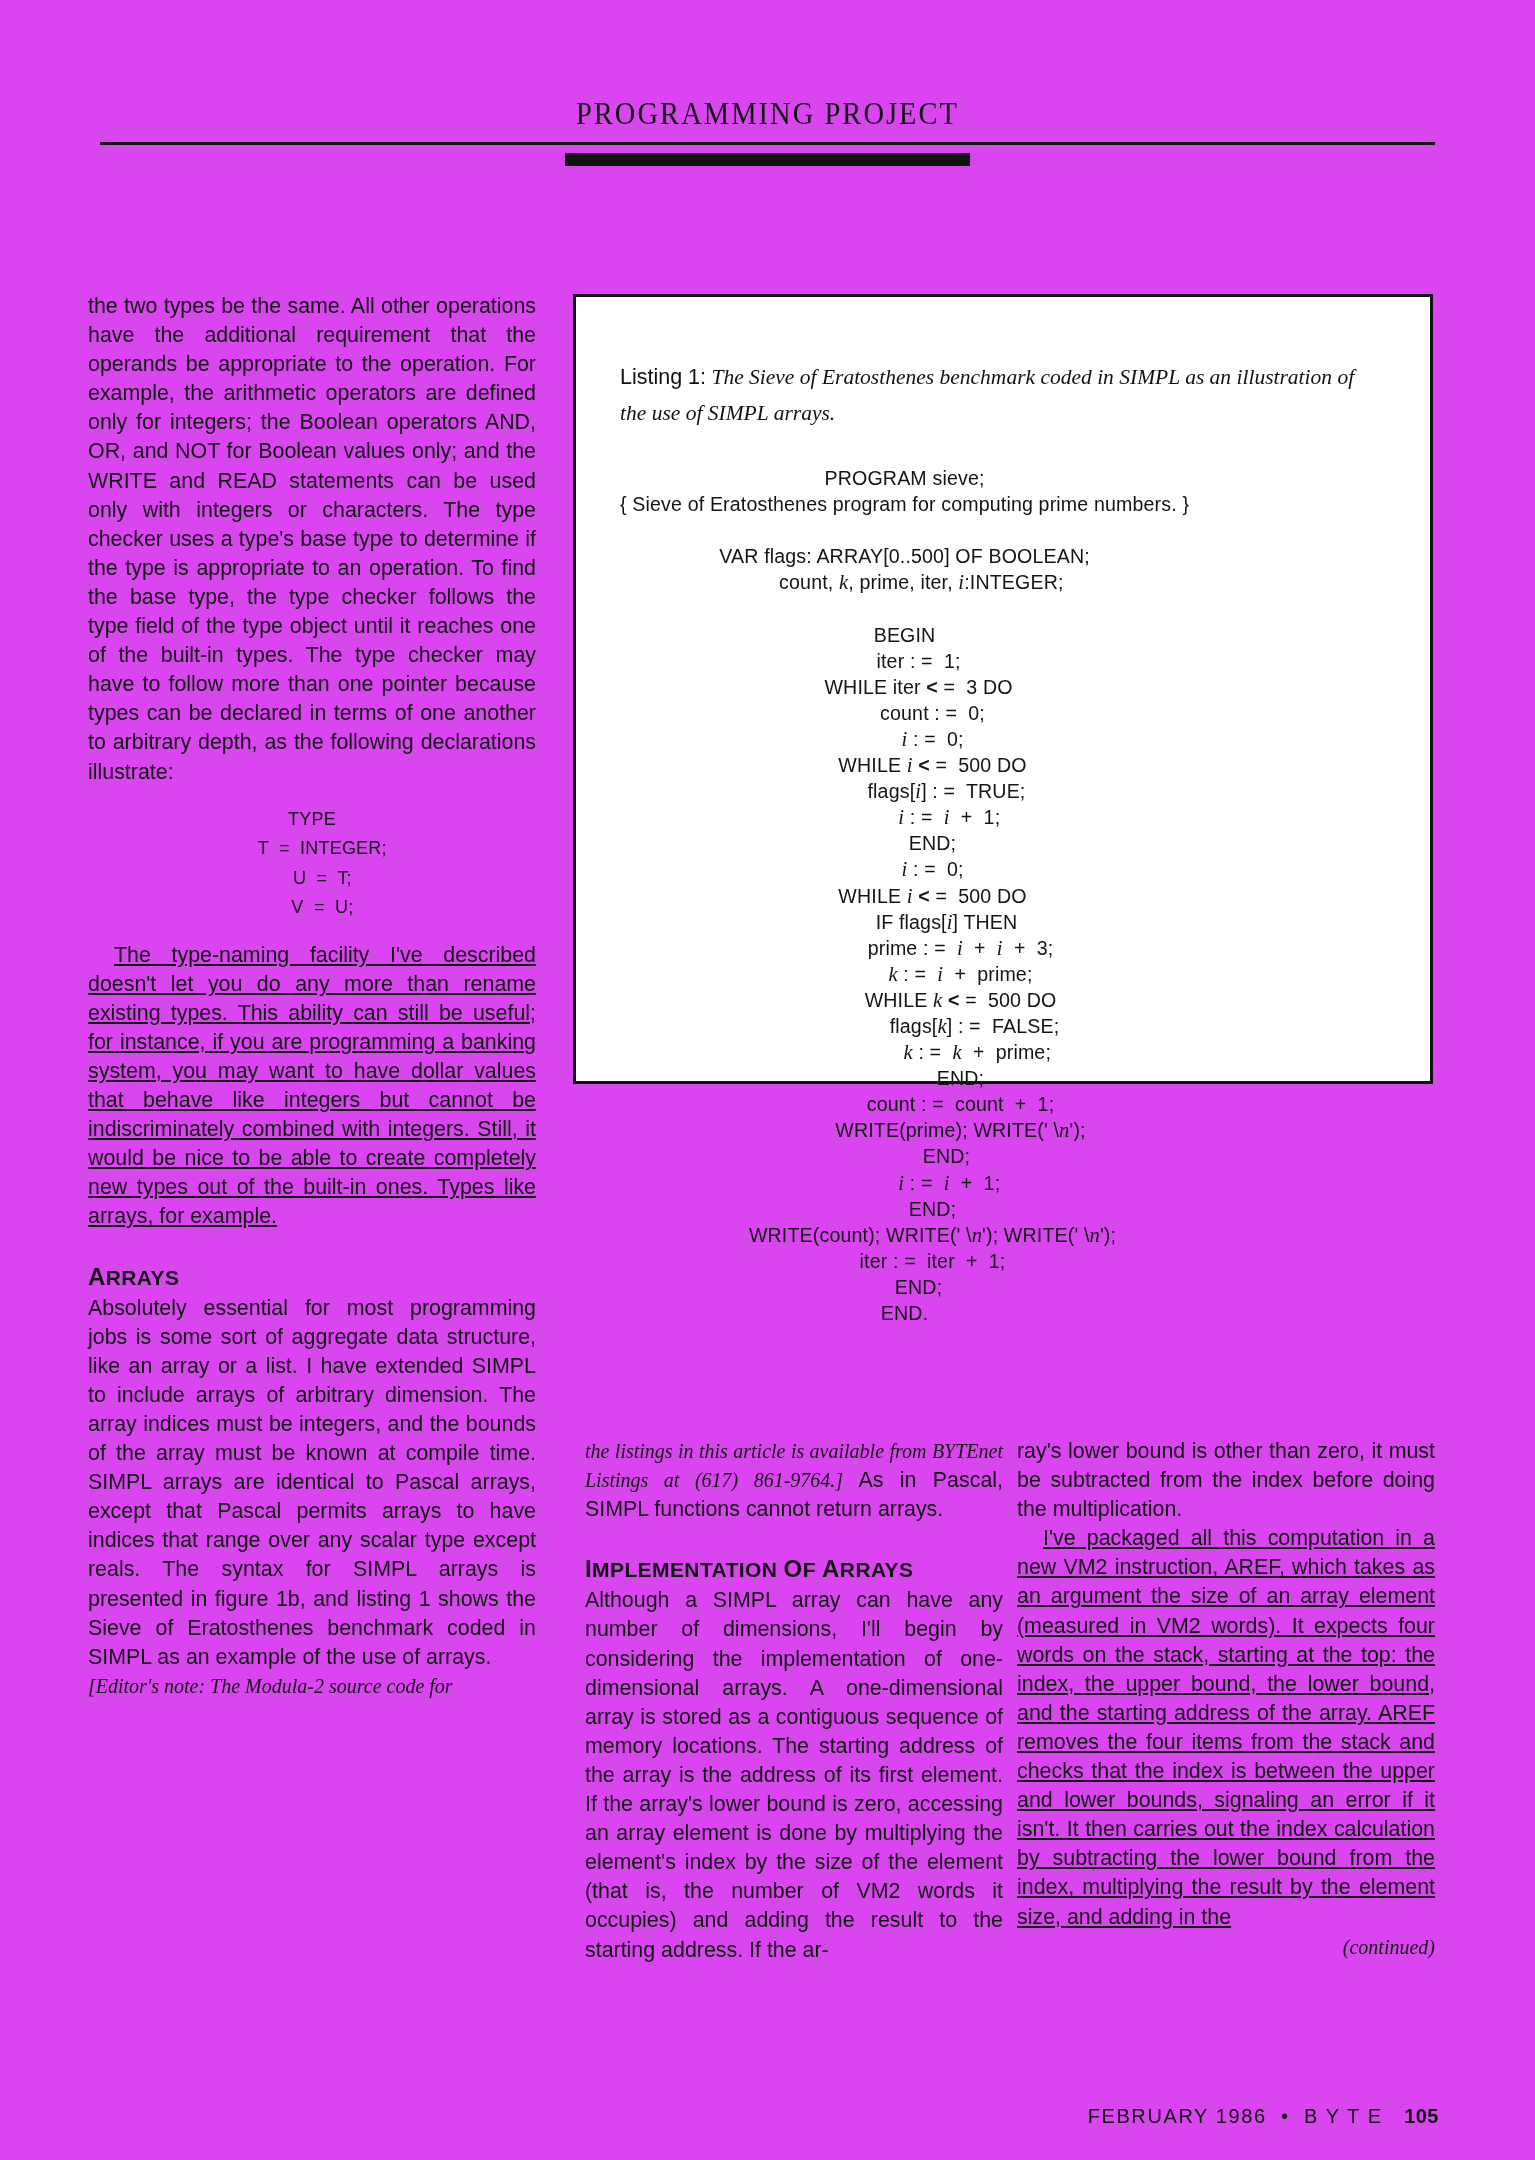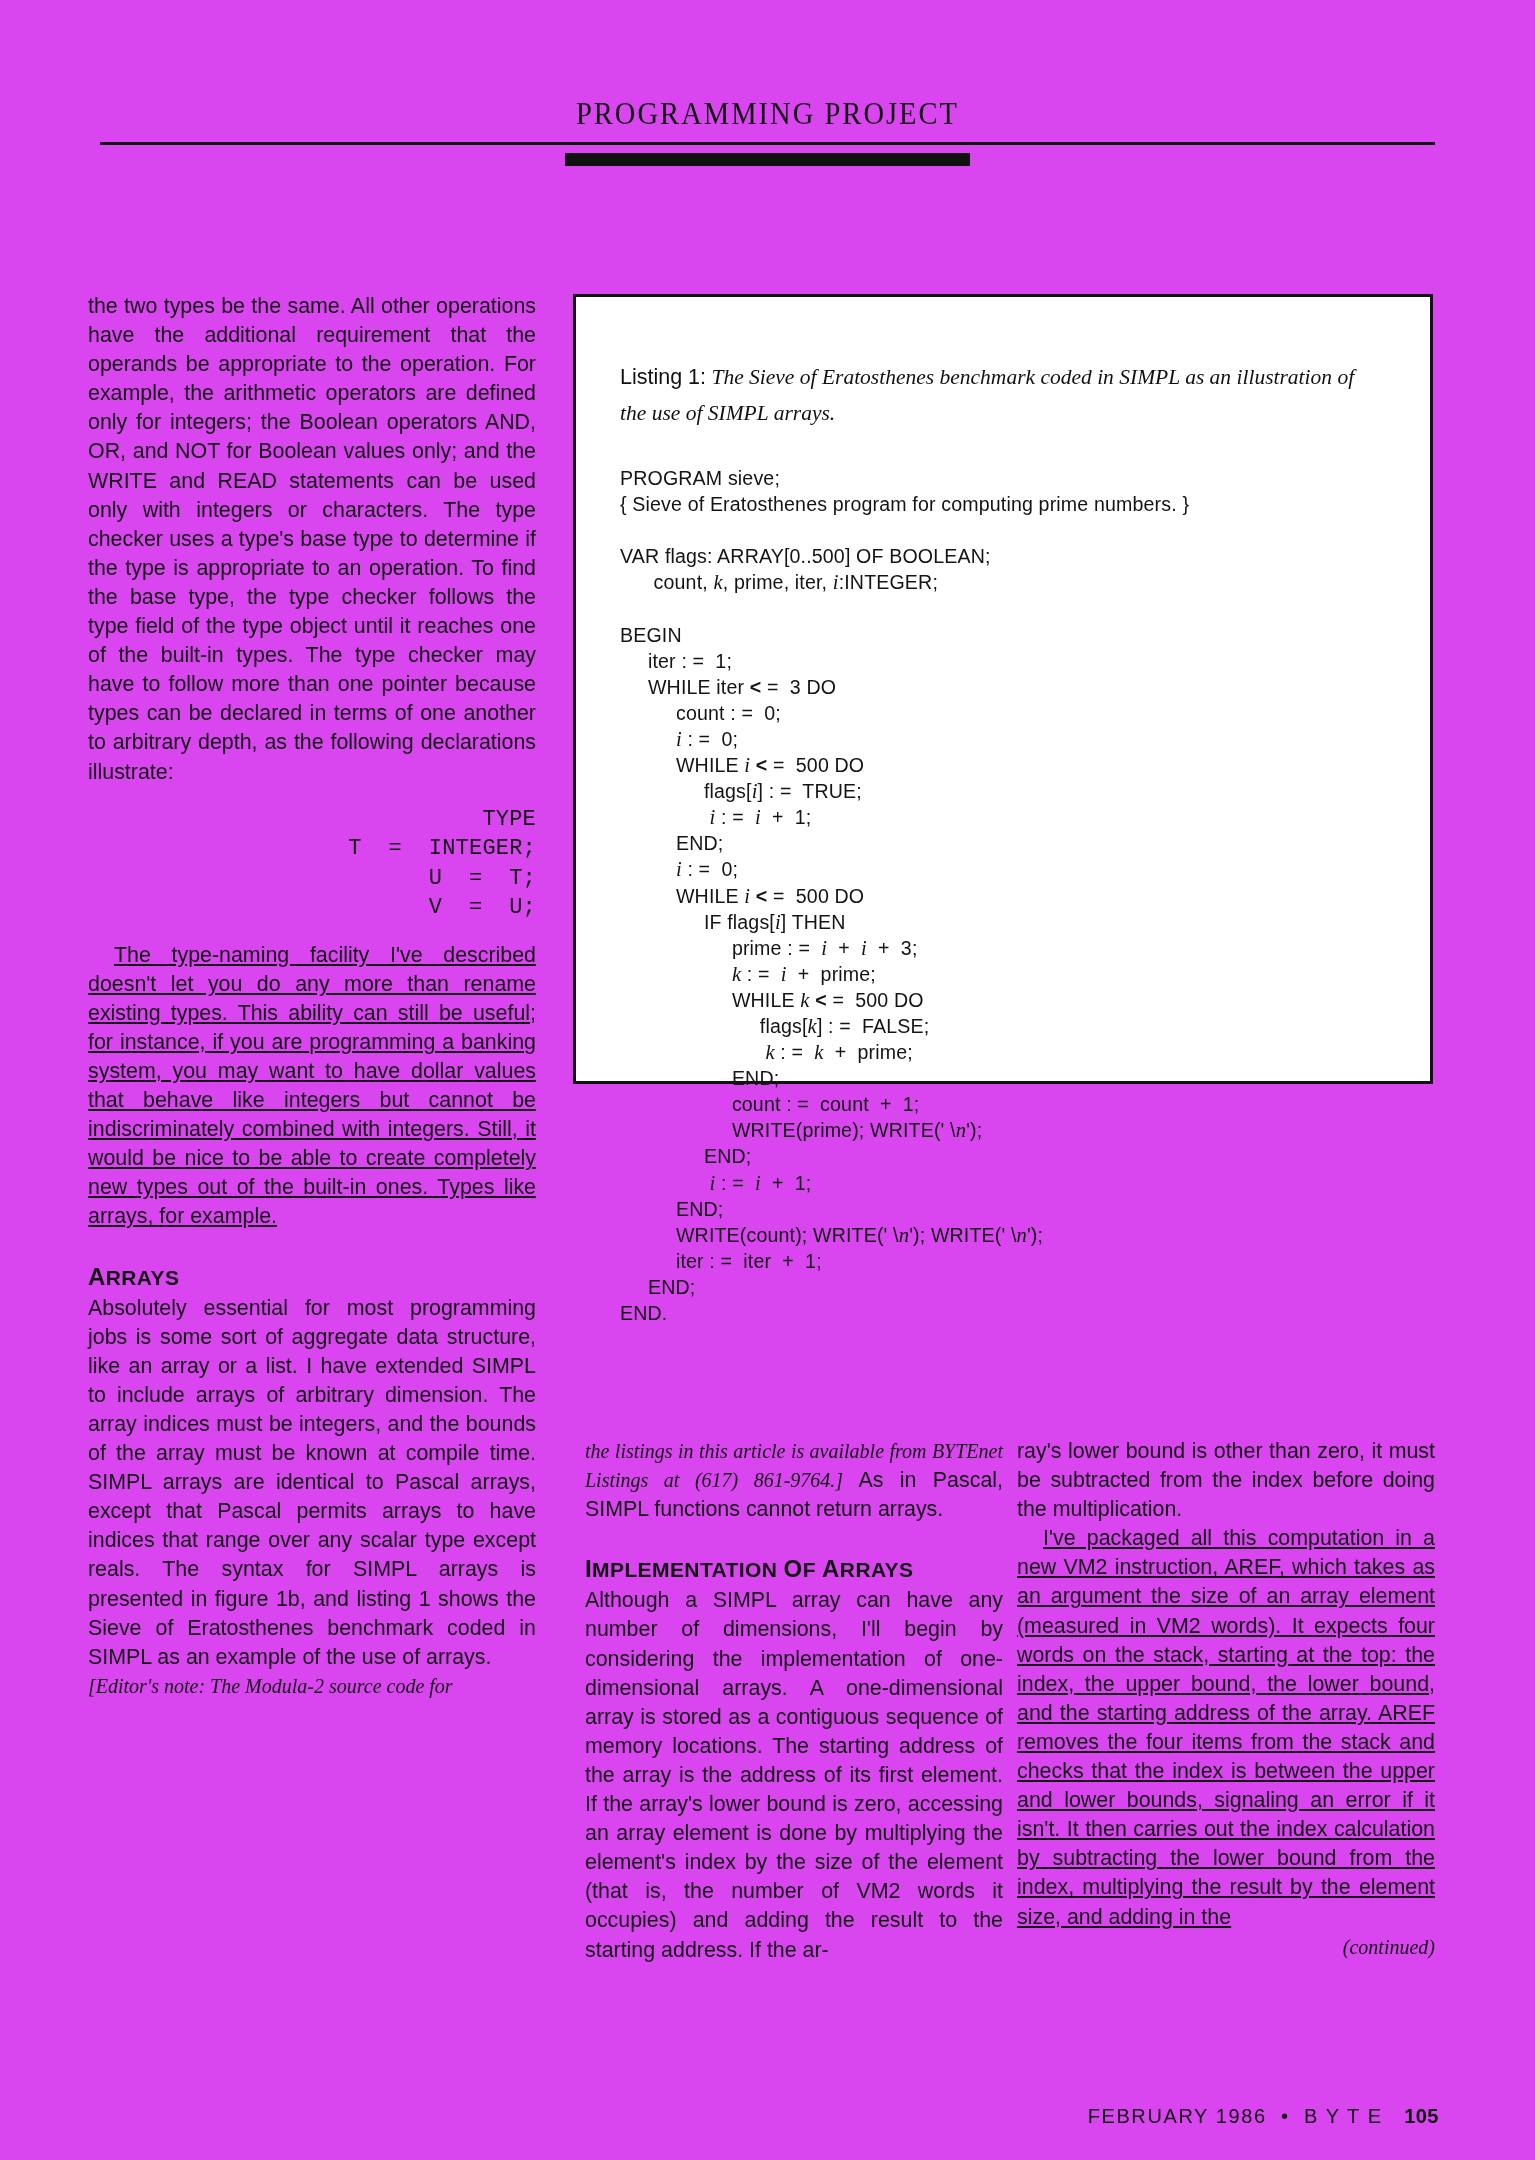--- a/index.html
+++ b/index.html
@@ -100,26 +100,26 @@
     font-family: "Liberation Sans", sans-serif;
     font-weight: bold;
     font-size: 21px;
     letter-spacing: 0.4px;
     margin: 30px 0 2px 0;
     text-align: left;
   }
   .section-head .cap { font-size: 24px; }
 
   .code-decl {
-    font-family: Liberation Mono, monospace;
-    font-size: 22px;
+    font-family: Liberation Sans, sans-serif;
+    font-size: 18px;
     line-height: 29.5px;
     white-space: pre;
     margin: 18px 0 18px 0;
-    text-align: right;
+    text-align: center;
     letter-spacing: 0.2px;
   }
 
   .ital {
     font-family: "Liberation Serif", serif;
     font-style: italic;
     font-size: 20px;
   }
 
   
@@ -153,20 +153,21 @@
   .listing-code {
     position: absolute;
     left: 44px;
     top: 168px;
     font-family: "Liberation Sans", sans-serif;
     font-size: 19.6px;
     line-height: 26.1px;
     white-space: pre;
     color: #141414;
     letter-spacing: 0.15px;
+    text-align: center;
   }
   .listing-code i {
     font-family: "Liberation Serif", serif;
     font-style: italic;
     font-size: 20.6px;
   }
 
   
   #page-footer {
     position: absolute;

